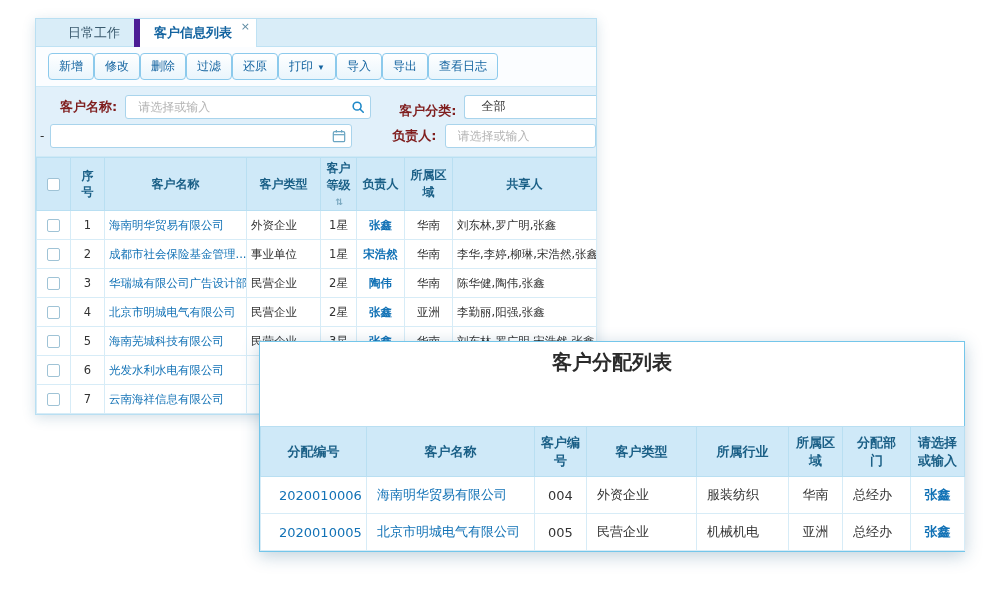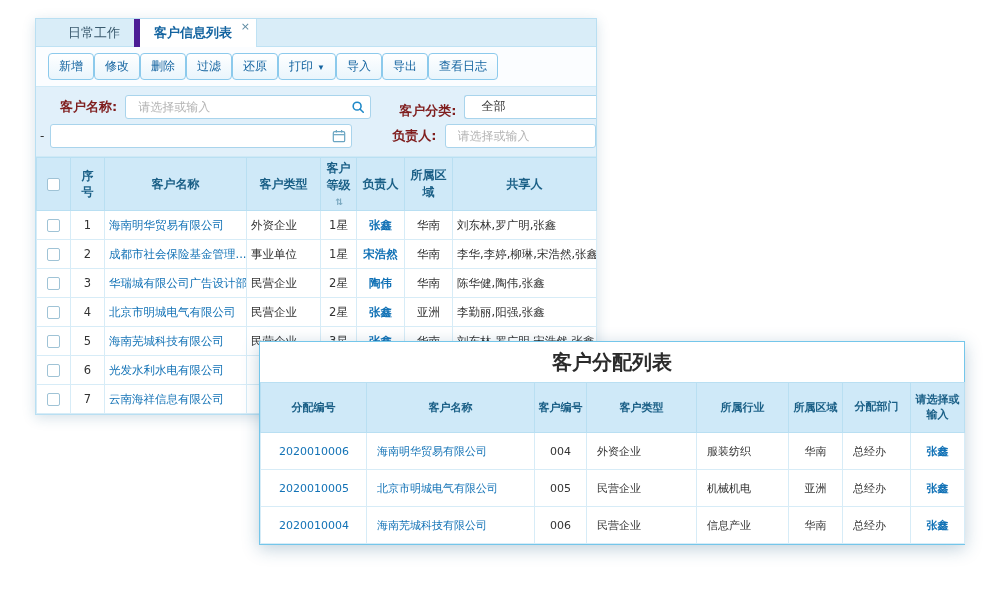--- a/index.html
+++ b/index.html
@@ -107,21 +107,21 @@
   .cb {
     display: inline-block; width: 13px; height: 13px;
     border: 1px solid #9fc3d6; border-radius: 2px; background: #fff;
     vertical-align: middle; cursor: pointer;
   }
 
   .p2-title {
     height: 40px; line-height: 40px; text-align: center;
     font-size: 20px; font-weight: bold; color: #2b2b2b;
   }
-  .t2 { font-size: 11px; }
+  .t2 { font-size: 13px; margin-top: 44px; }
   .t2 th { height: 50px; }
   .t2 td { height: 37px; padding: 0 10px; }
   .t2 td.alloc { padding-left: 18px; }
   .brk2 { display: inline-block; max-width: 44px; word-break: break-all; line-height: 1.35; }
 </style>
 </head>
 <body>
 
 <div class="panel panel1">
 
@@ -322,25 +322,15 @@
       <tr>
         <td class="alloc"><a class="link">2020010005</a></td>
         <td><a class="link">北京市明城电气有限公司</a></td>
         <td class="center">005</td>
         <td>民营企业</td>
         <td>机械机电</td>
         <td class="center">亚洲</td>
         <td>总经办</td>
         <td class="center"><a class="link bold">张鑫</a></td>
       </tr>
-      <tr>
-        <td class="alloc"><a class="link">2020010004</a></td>
-        <td><a class="link">海南芜城科技有限公司</a></td>
-        <td class="center">006</td>
-        <td>民营企业</td>
-        <td>信息产业</td>
-        <td class="center">华南</td>
-        <td>总经办</td>
-        <td class="center"><a class="link bold">张鑫</a></td>
-      </tr>
     </tbody>
   </table>
 </div>
 
 </body></html>

